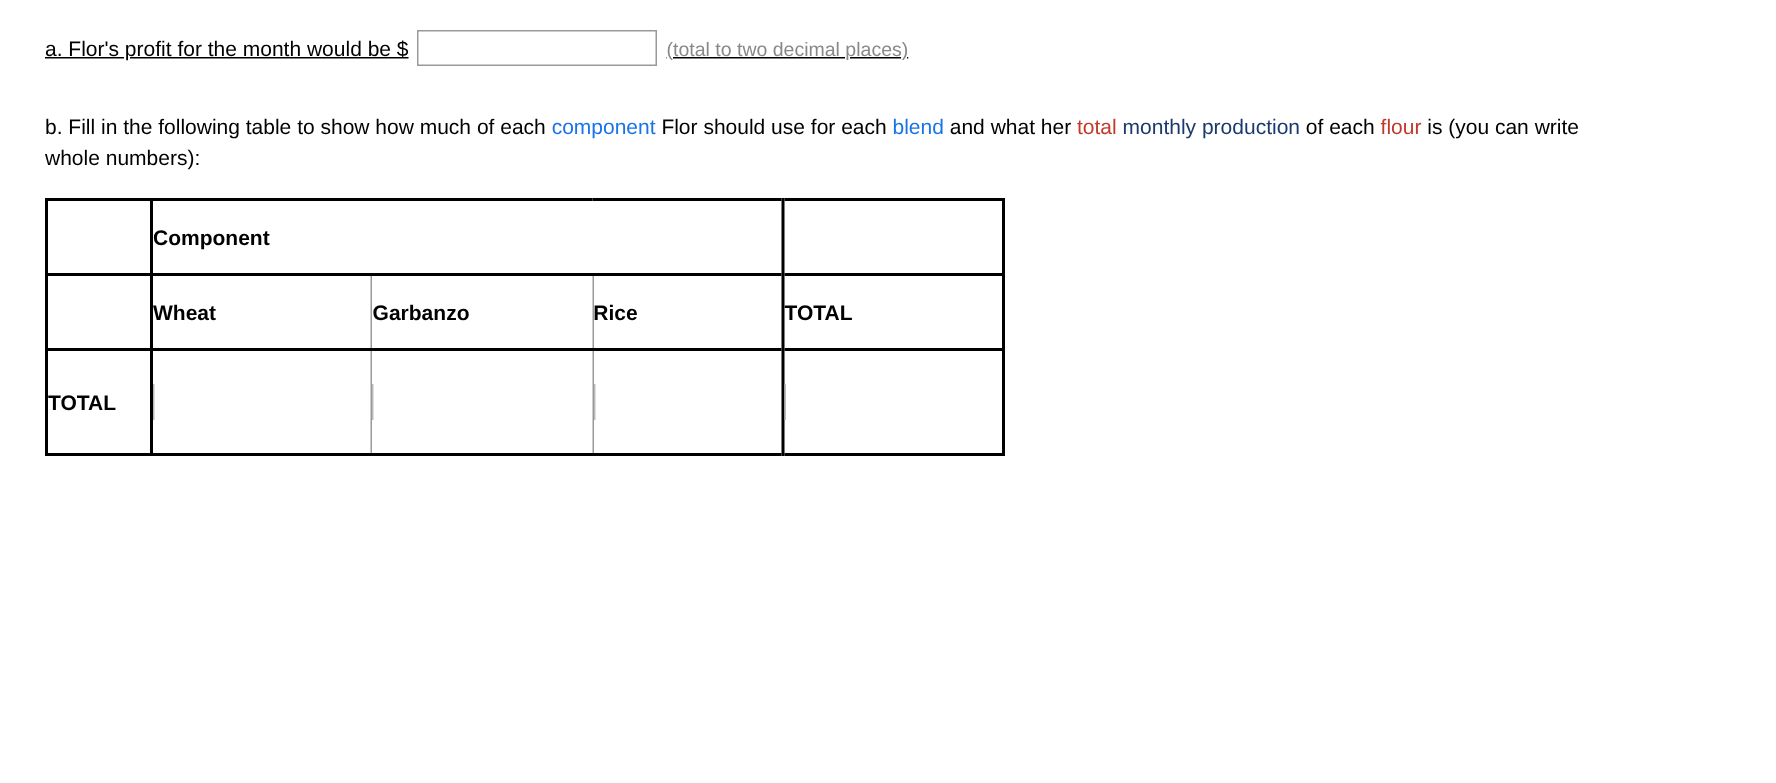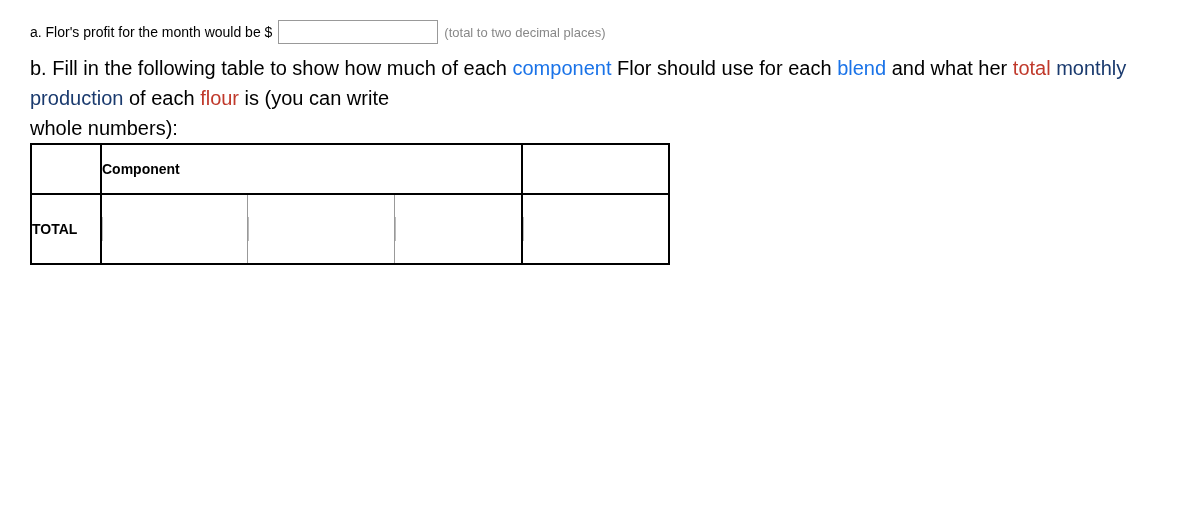--- a/index.html
+++ b/index.html
@@ -7,36 +7,38 @@
       font-family: Arial, sans-serif;
       font-size: 14px;
       background: #fff;
       color: #000;
       padding: 20px 30px;
     }
     .line-a {
       display: flex;
       align-items: center;
       gap: 6px;
-      margin-bottom: 9px;
+      margin-bottom: 30px;
       font-size: 14px;
+      text-decoration: underline;
     }
     .line-a input {
       border: 1px solid #999;
       width: 160px;
       height: 24px;
       padding: 2px 4px;
       font-size: 14px;
     }
     .hint {
       color: #888;
       font-size: 13px;
     }
     .line-b {
-      font-size: 20px;
+      font-size: 14px;
+      margin-bottom: 16px;
       line-height: 1.5;
     }
 
     
     .outer-table {
       border-collapse: collapse;
       border: 2px solid #000;
       width: 640px;
     }
     .outer-table td, .outer-table th {
@@ -133,20 +135,27 @@
     <col style="width:148px;">
   </colgroup>
 
   <tbody>
       <tr class="row-header-top bold-bottom">
     <td class="bold-right"></td>
     <td colspan="3" class="cell-component bold-right">Component</td>
     <td></td>
   </tr>
 
+  <tr class="row-header-bottom bold-bottom">
+    <td class="bold-right"></td>
+    <td class="cell-col-header">Wheat</td>
+    <td class="cell-col-header">Garbanzo</td>
+    <td class="cell-col-header">Rice</td>
+    <td class="cell-col-header bold-left">TOTAL</td>
+  </tr>
 
 
 
   <tr class="row-data">
     <td class="row-label-cell">TOTAL</td>
     <td class="input-cell">
       <input type="text" style="">
     </td>
     <td class="input-cell">
       <input type="text" style="">

